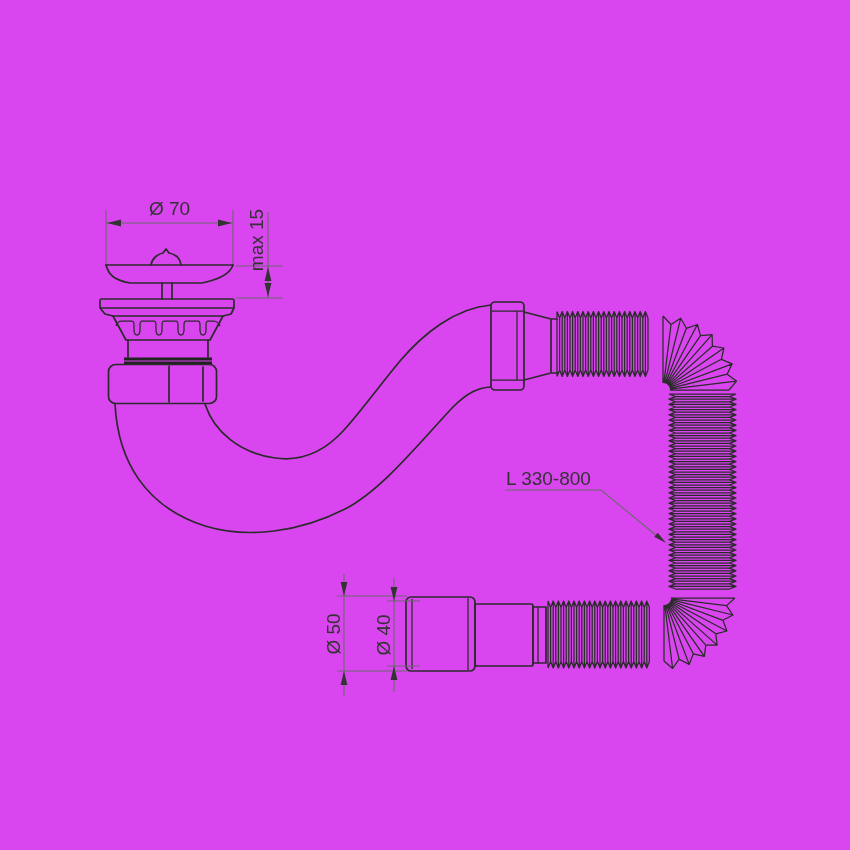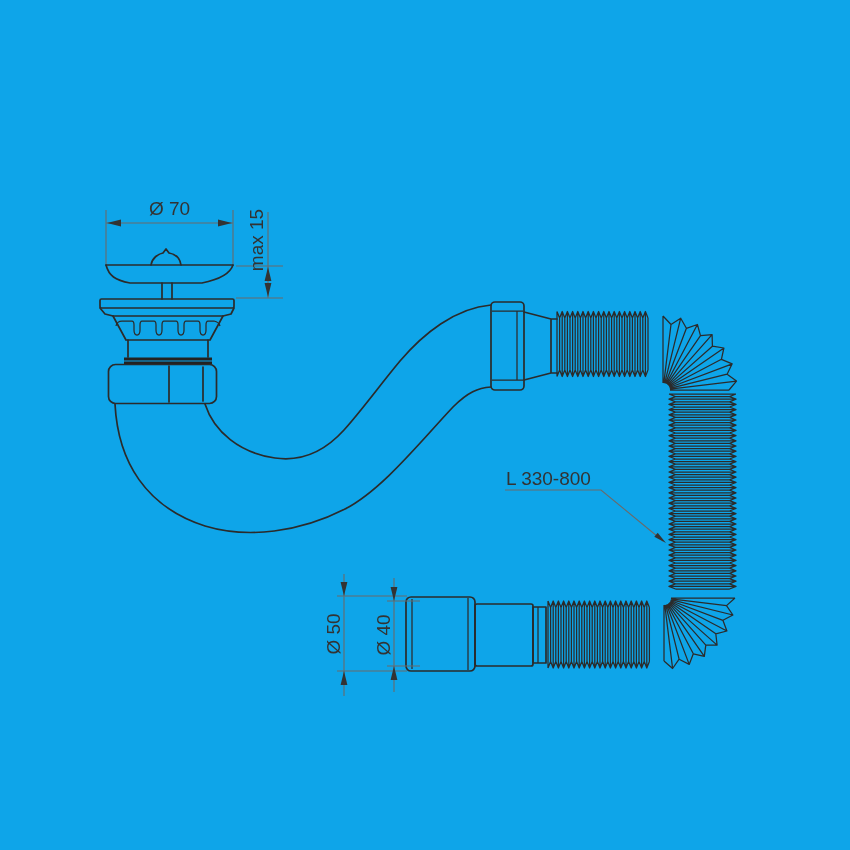--- a/index.html
+++ b/index.html
@@ -1,16 +1,16 @@
 <!DOCTYPE html>
 <html><head>
 <meta charset="utf-8">
 <style>
   html,body{margin:0;padding:0;background:#ffffff;}
-  .canvas{position:relative;width:850px;height:850px;background:#0ea5e9;overflow:hidden;
+  .canvas{position:relative;width:850px;height:850px;background:#d946ef;overflow:hidden;
           font-family:"Liberation Sans", sans-serif;}
   svg text{font-family:"Liberation Sans", sans-serif;font-size:19px;fill:#333;}
   .outline{fill:none;stroke:#2b2b2b;stroke-width:1.7;stroke-linecap:round;stroke-linejoin:round;}
   .thin{fill:none;stroke:#2b2b2b;stroke-width:1.25;stroke-linejoin:round;}
   .dim{fill:none;stroke:#6a6a6a;stroke-width:1.1;}
   .arrow{fill:#333;stroke:none;}
   .thick{fill:none;stroke:#222;stroke-width:3;}
 </style>
 </head>
 <body>

